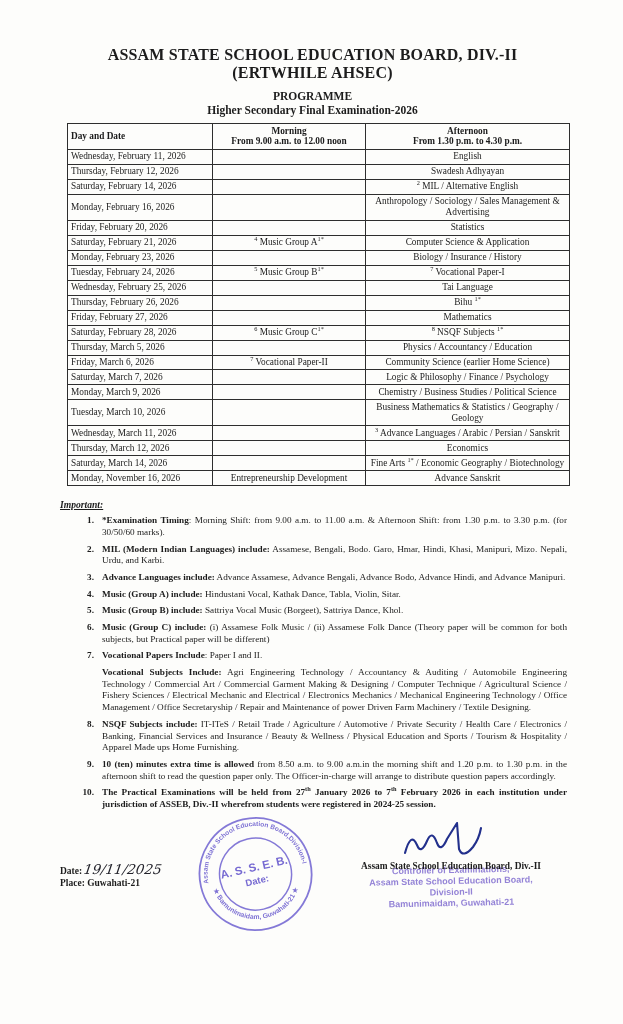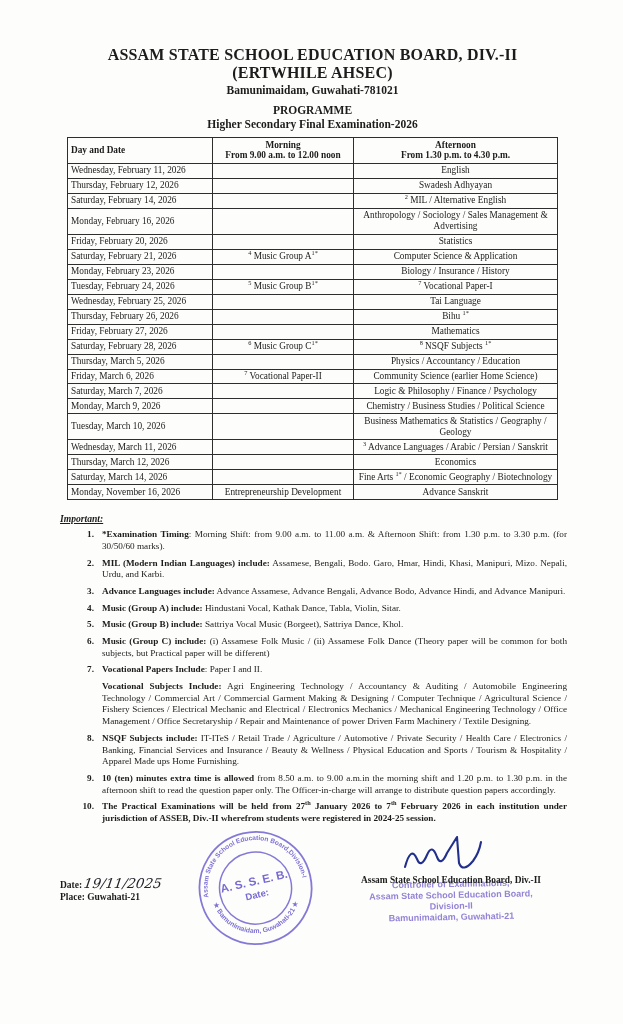--- a/index.html
+++ b/index.html
@@ -20,21 +20,21 @@
   .doc-head .t4 { font-size:11.5px; font-weight:bold; margin-top:2px; }
 
   
   table.exam {
     border-collapse:collapse; margin-top:7px; margin-left:9px;
     width:490px; font-size:9.3px; line-height:1.18; table-layout:fixed;
   }
   table.exam th, table.exam td { border:1px solid #2e2e2e; padding:1.5px 3px; }
   table.exam th { font-weight:bold; font-size:9.3px; }
   th.h-date { width:145px; text-align:left; padding-left:5px; vertical-align:middle; }
-  th.h-shift { width:141px; text-align:center; vertical-align:middle;margin-top:8px; }
+  th.h-shift { width:153px; text-align:center; vertical-align:middle;margin-top:8px; }
   th.h-shift2 { width:204px; text-align:center; vertical-align:middle; }
   td.c-date { text-align:left; padding-left:5px; vertical-align:middle; }
   td.c-morning, td.c-afternoon { text-align:center; vertical-align:middle; }
   table.exam sup { font-size:6.3px; line-height:0; }
 
   
   .important { margin-top:13px; padding-left:2px; }
   .imp-head { font-weight:bold; font-style:italic; font-size:9.6px;text-decoration:underline; }
   .imp-list { padding-left:18px; }
   .imp-item { display:flex; margin-top:5px; font-size:9.2px; line-height:1.27; }
@@ -65,21 +65,20 @@
   }
 </style>
 </head>
 <body>
 
 <div class="page">
   <div class="content">
 
     <div class="doc-head">
       <div class="t1">ASSAM STATE SCHOOL EDUCATION BOARD, DIV.-II (ERTWHILE AHSEC)</div>
-      <div class="t2">Bamunimaidam, Guwahati-781021</div>
       <div class="t3">PROGRAMME</div>
       <div class="t4">Higher Secondary Final Examination-2026</div>
     </div>
 
     <table class="exam">
       <thead>
         <tr>
           <th class="h-date">Day and Date</th>
           <th class="h-shift">
             <div>Morning</div>

